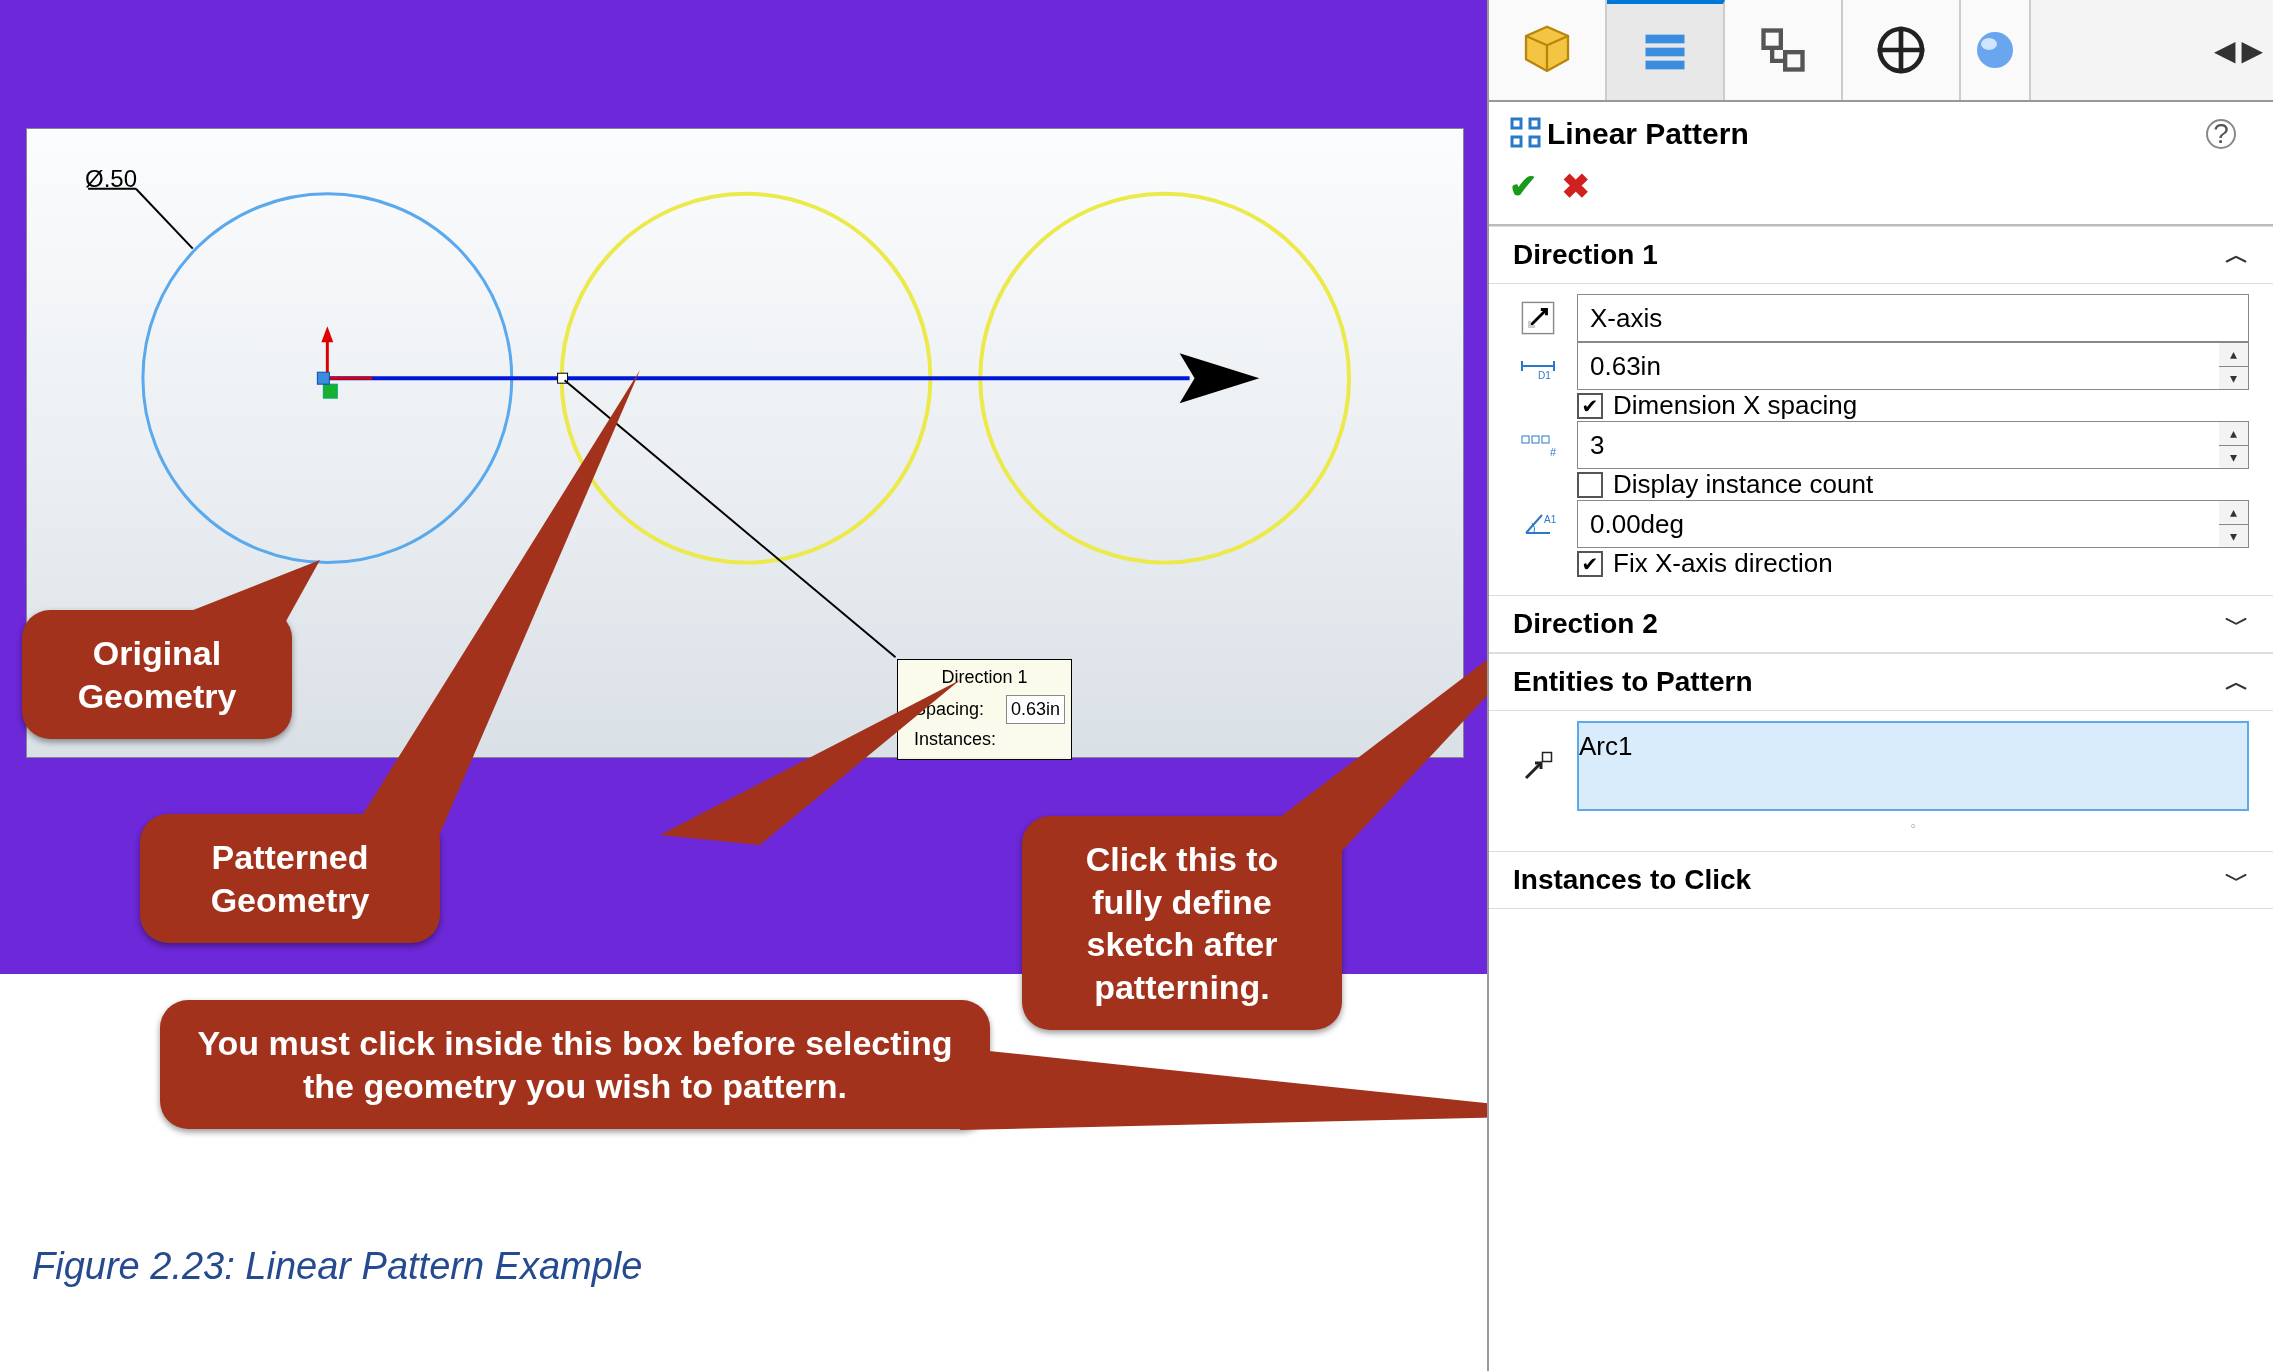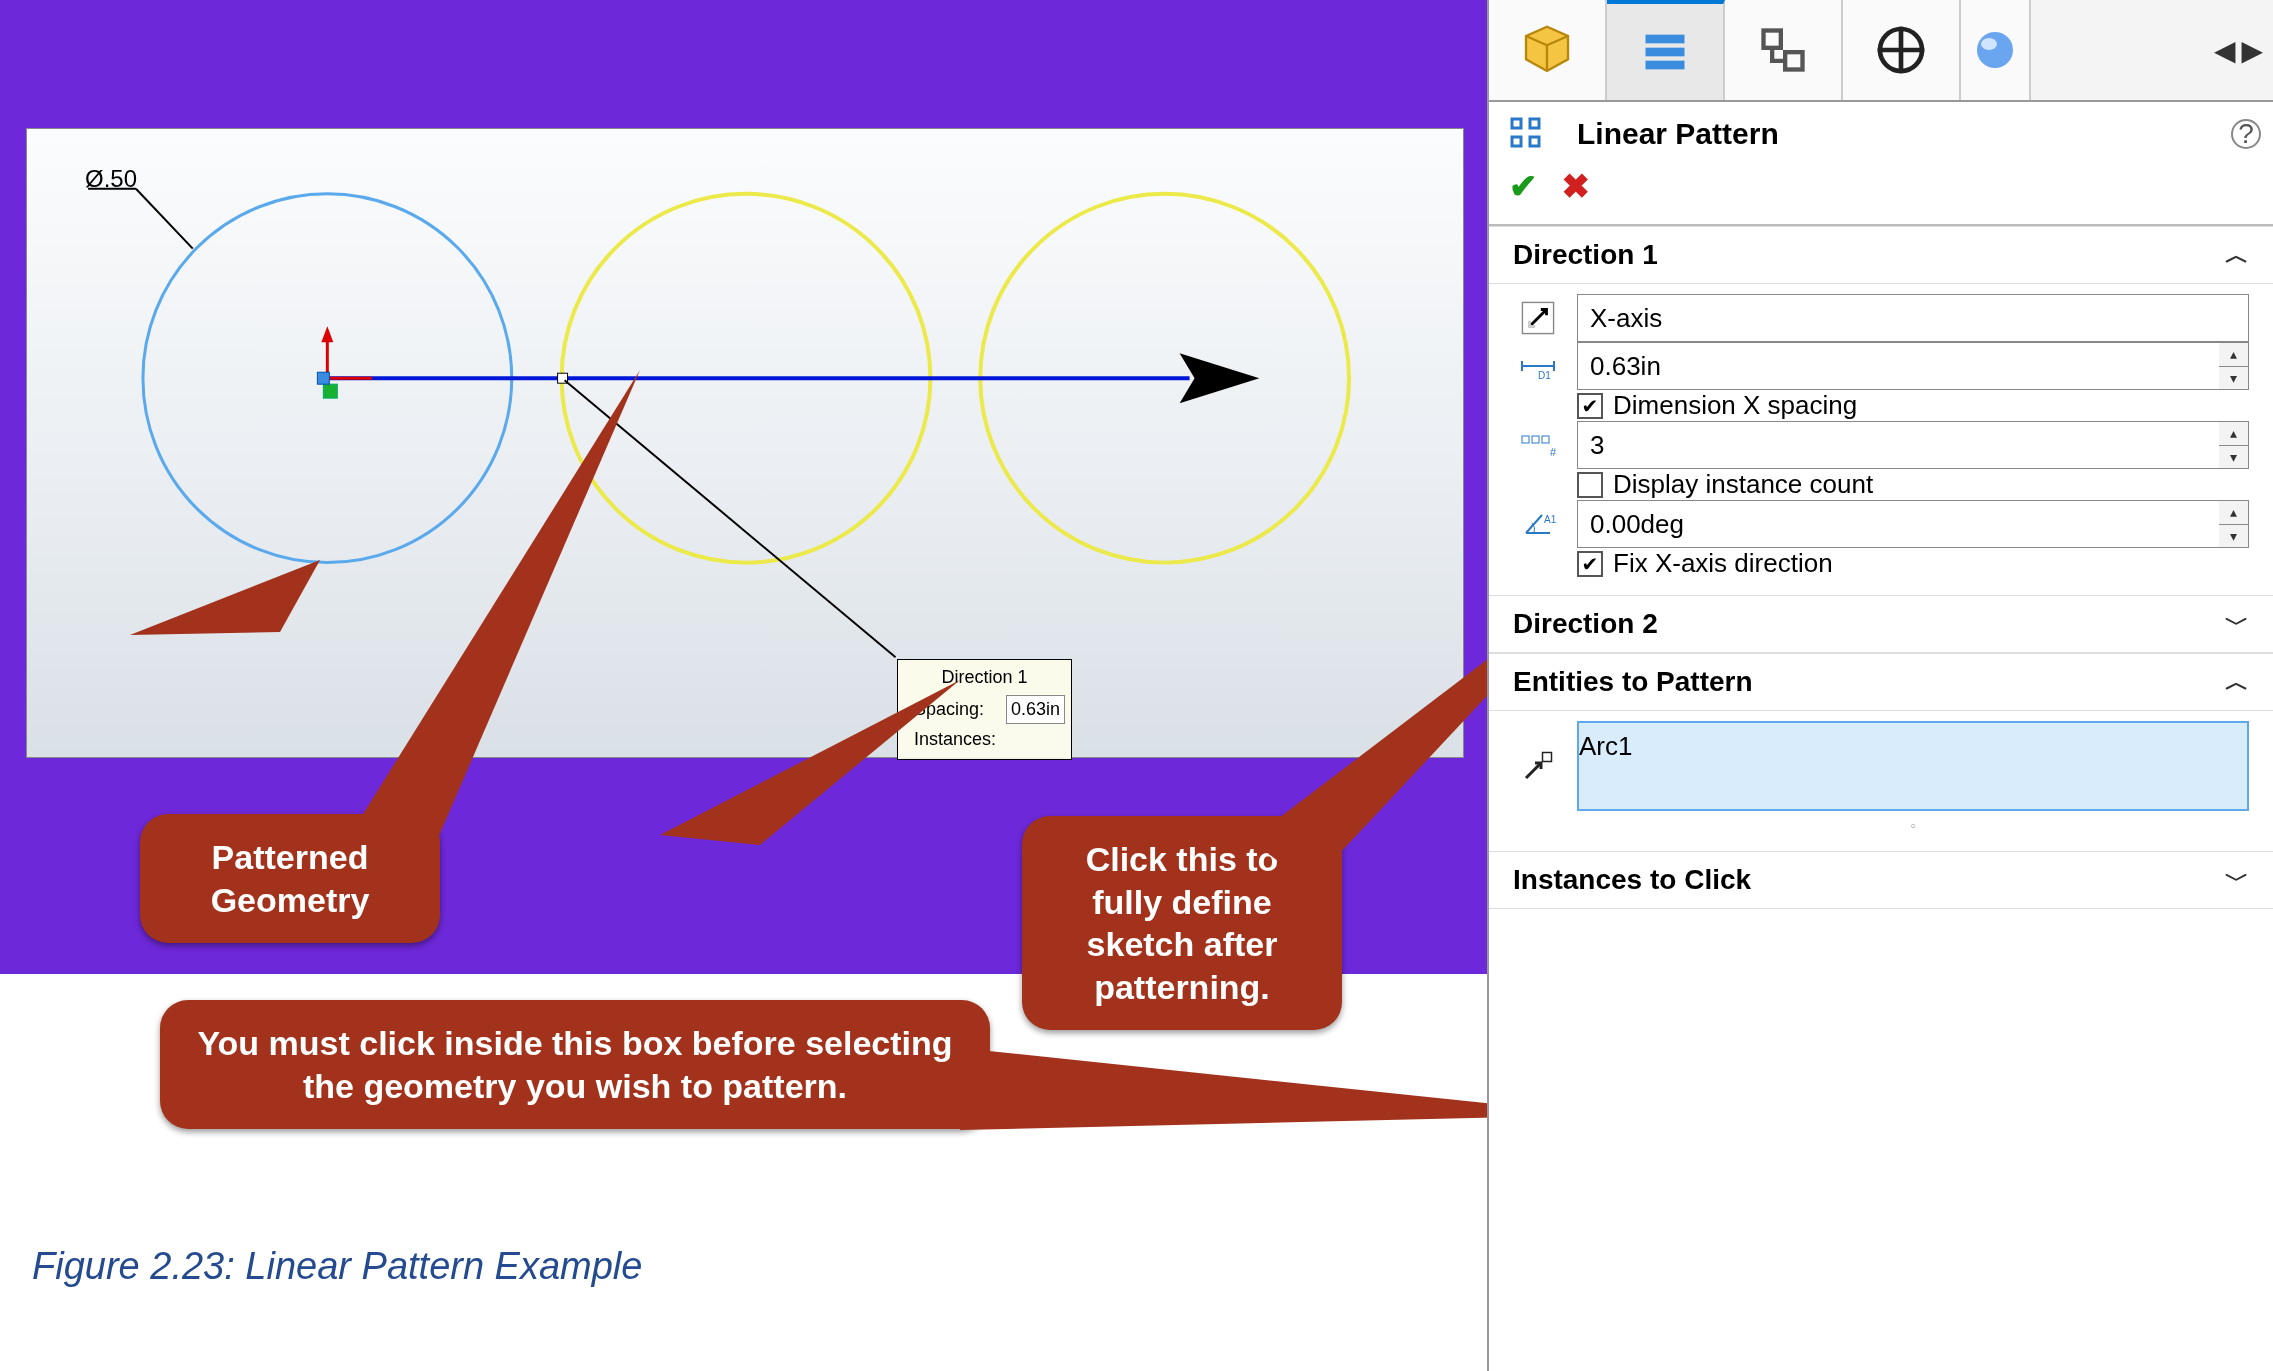--- a/index.html
+++ b/index.html
@@ -92,22 +92,22 @@
     display: flex; align-items: center; justify-content: center;
     border-right: 2px solid #ccc;
     background: #fafafa;
   }
   .tab.active { background: #e8e8e8; border-top: 4px solid #0078d7; }
   .tabs .spacer { flex: 1; }
   .tabs .arrows { display: flex; align-items: center; gap: 6px; padding: 0 10px; font-size: 28px; color: #333; }
 
   .panel-header {
     display: flex; align-items: center;
-    padding: 14px 12px 6px 20px;
-    gap: 32px;
+    padding: 14px 37px 6px 20px;
+    gap: 2px;
   }
   .panel-header .title { font-size: 30px; font-weight: 700; }
   .panel-header .help { margin-left: auto; font-size: 28px; color: #555; border: 2px solid #888; border-radius: 50%; width: 30px; height:30px; display:flex; align-items:center; justify-content:center; }
 
   .confirm-row {
     display: flex; gap: 24px;
     padding: 8px 20px 18px 20px;
     border-bottom: 2px solid #bbb;
     font-size: 34px;
   }
@@ -215,20 +215,21 @@
           <tr>
             <td>Instances:</td>
             <td></td>
           </tr>
         </tbody>
           </table>
       </div>
     </div>
   </div>
 
+  <div class="callout" style="left:22px; top:610px; width:270px;">Original Geometry</div>
   <div class="callout" style="left:140px; top:814px; width:300px;">Patterned Geometry</div>
   <div class="callout" style="left:990px; top:816px; width:320px; padding:22px 26px;margin-left:32px;">Click this to fully define sketch after patterning.</div>
   <div class="callout" style="left:160px; top:1000px; width:830px;">You must click inside this box before selecting the geometry you wish to pattern.</div>
 
   <div class="figure-caption">Figure 2.23: Linear Pattern Example</div>
 
   <svg class="callout-svg">
     <polygon points="130,635 320,560 280,632" fill="#a3321c"></polygon>
     <polygon points="350,835 640,370 435,845" fill="#a3321c"></polygon>
     <polygon points="660,835 960,680 760,845" fill="#a3321c"></polygon>

